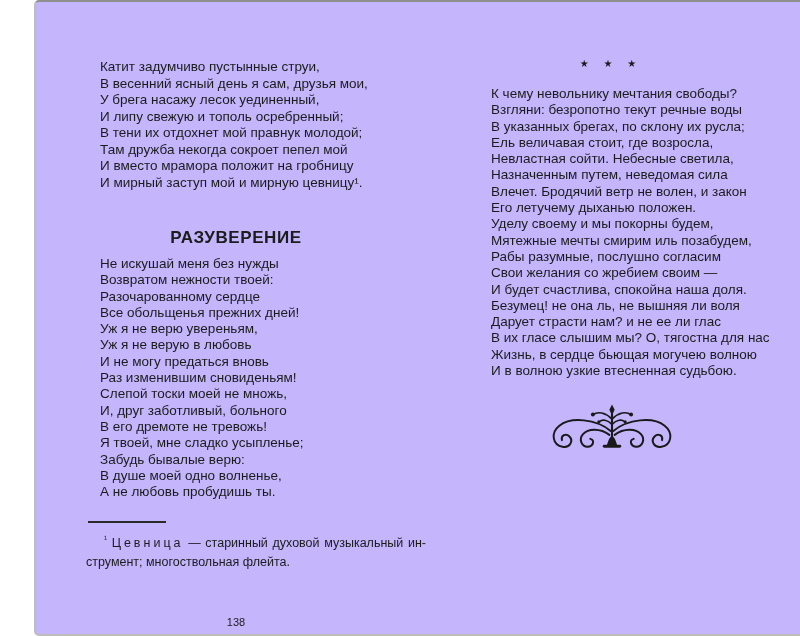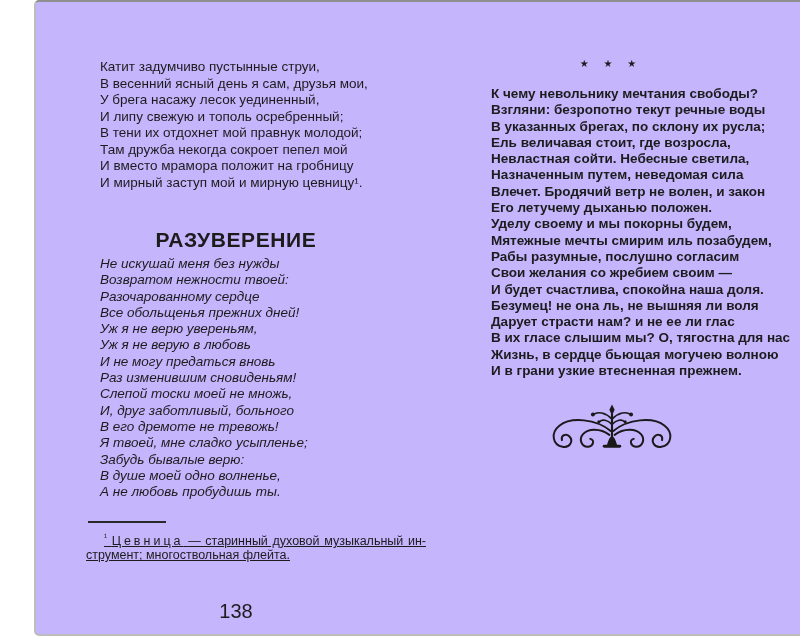--- a/index.html
+++ b/index.html
@@ -19,45 +19,45 @@
   }
   .poem .line {
     font-size: 13.5px;
     line-height: 16.5px;
     white-space: nowrap;
     color: #1c1c1c;
   }
   .poem-fragment { position: absolute; left: 64px; top: 57px; }
   .poem-title {
     position: absolute; left: 52px; top: 226px; width: 296px;
-    text-align: center; font-size: 21px; font-weight: 700;
+    text-align: center; font-size: 17px; font-weight: 700;
     letter-spacing: 0.6px;
   }
   .left-poem { position: absolute; left: 64px; top: 254px; }
-  .left-poem .line { line-height: 16.3px; font-style: italic; }
+  .left-poem .line { line-height: 16.3px; }
 
   .footnote { position: absolute; left: 50px; top: 519px; width: 340px; }
   .footnote-rule { width: 78px; height: 0; border-top: 2px solid #2a2a2a; margin: 0 0 7px 2px; }
-  .fn-line { font-size: 12.5px; line-height: 14px; color: #1c1c1c; text-decoration: underline; }
+  .fn-line { font-size: 12.5px; line-height: 19px; color: #1c1c1c; }
   .fn-first { text-indent: 18px; text-align: justify; text-align-last: justify; }
   .fn-term { letter-spacing: 3px; }
   .fn-line sup { font-size: 9px; }
 
   .page-number {
-    position: absolute; left: 52px; top: 598px; width: 296px;
-    text-align: center; font-size: 20px;
+    position: absolute; left: 52px; top: 614px; width: 296px;
+    text-align: center; font-size: 11px;
   }
 
   .section-marker {
     position: absolute; left: 452px; top: 56px; width: 246px;
     text-align: center; font-size: 10px; letter-spacing: 6px;
     color: #1c1c1c;
   }
   .right-poem { position: absolute; left: 455px; top: 84px; }
-  .right-poem .line { line-height: 16.3px; font-weight: bold; }
+  .right-poem .line { line-height: 16.3px; }
 
   .flourish { position: absolute; left: 497px; top: 394px; width: 158px; height: 58px; }
 </style>
 </head>
 <body>
 
 <div class="page">
 
   <div class="poem poem-fragment">
       <div class="line">Катит задумчиво пустынные струи,</div>
@@ -115,21 +115,21 @@
       <div class="line">Его летучему дыханью положен.</div>
       <div class="line">Уделу своему и мы покорны будем,</div>
       <div class="line">Мятежные мечты смирим иль позабудем,</div>
       <div class="line">Рабы разумные, послушно согласим</div>
       <div class="line">Свои желания со жребием своим —</div>
       <div class="line">И будет счастлива, спокойна наша доля.</div>
       <div class="line">Безумец! не она ль, не вышняя ли воля</div>
       <div class="line">Дарует страсти нам? и не ее ли глас</div>
       <div class="line">В их гласе слышим мы? О, тягостна для нас</div>
       <div class="line">Жизнь, в сердце бьющая могучею волною</div>
-      <div class="line">И в грани узкие втесненная прежнем.</div>
+      <div class="line">И в волною узкие втесненная судьбою.</div>
     </div>
 
   <svg class="flourish" viewBox="0 0 240 86" xmlns="http://www.w3.org/2000/svg" aria-hidden="true">
     <g fill="none" stroke="#1a1a1a" stroke-width="3" stroke-linecap="round">
 
       <path d="M118,52 C96,34 58,30 40,44 C26,55 30,74 45,76 C56,78 62,67 55,60 C50,55 42,59 44,66"></path>
 
       <path d="M116,58 C102,48 84,48 76,57 C69,65 74,77 84,76 C92,75 94,66 87,64"></path>
 
       <path d="M122,52 C144,34 182,30 200,44 C214,55 210,74 195,76 C184,78 178,67 185,60 C190,55 198,59 196,66"></path>

